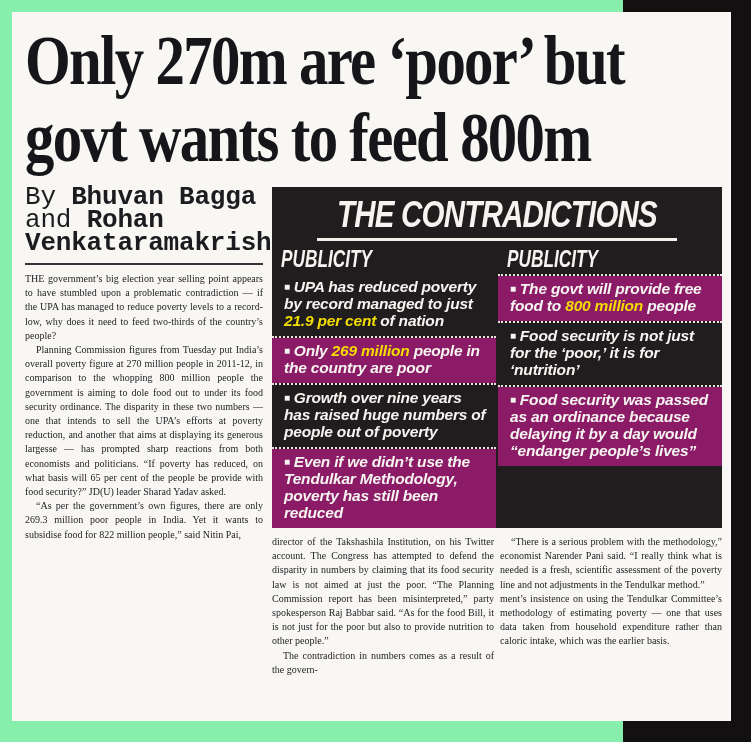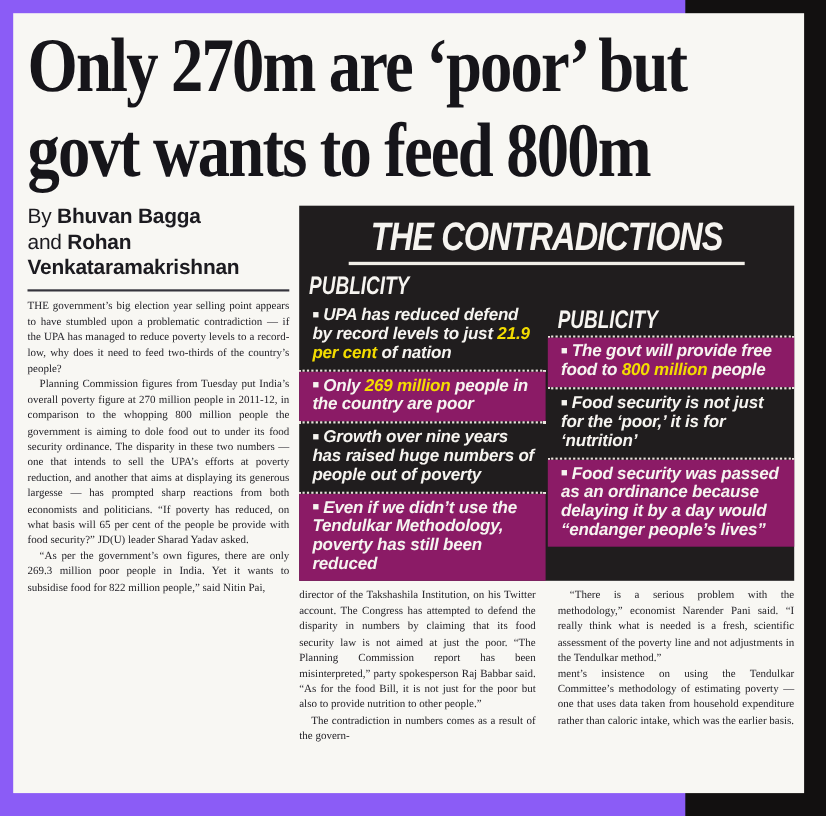--- a/index.html
+++ b/index.html
@@ -1,18 +1,18 @@
 <!DOCTYPE html>
 <html><head>
 <meta charset="utf-8">
 <style>
   html,body{margin:0;padding:0;background:#121010;}
   .frame{
     width:623px;height:742px;box-sizing:border-box;
-    background:#8b5cf6;
+    background:#86efac;
     padding:12px 20px 4px 12px;
     position:relative;
     font-family:"Liberation Sans",sans-serif;
   }
   .page{
     width:719px;height:709px;box-sizing:border-box;
     background:#f8f7f3;
     overflow:hidden;
     padding:8px 9px 0 13px;
   }
@@ -28,22 +28,22 @@
     transform:scaleX(0.84);
     transform-origin:0 0;
     white-space:nowrap;
   }
   
   .content{display:flex;gap:9px;}
   .col-left{width:238px;flex:none;}
   .right-area{flex:1;min-width:0;}
   
   .byline{
-    font-size:19px;line-height:23px;color:#1c1b20;
-    letter-spacing:-0.2px;margin-top:2px;
+    font-size:26px;line-height:23px;color:#1c1b20;
+    letter-spacing:-0.2px;margin-top:2px;font-family:Liberation Mono, monospace;
   }
   .b-bold{font-weight:700;}
   .byline-rule{border:none;border-top:2px solid #35343c;margin:8px 0 7px 0;}
   
   .para{
     font-family:"Liberation Serif",serif;
     font-size:10px;line-height:14.2px;
     text-align:justify;color:#232228;margin:0;
   }
   .para.indent{text-indent:11px;}
@@ -54,41 +54,41 @@
     padding-top:8px;
     font-style:italic;
   }
   .c-title{
     font-weight:700;font-size:36px;line-height:40px;
     text-align:center;letter-spacing:-1px;
     transform:scaleX(0.82);transform-origin:50% 0;
     white-space:nowrap;
   }
   .c-title-rule{width:80%;margin:3px auto 1px auto;border:none;border-top:3px solid #f2efe9;}
-  .c-cols{display:flex;align-items:center;}
+  .c-cols{display:flex;align-items:flex-start;}
   .c-col{flex:1;min-width:0;display:flex;flex-direction:column;}
   .c-divider{width:2px;background:#f2efe9;flex:none;}
   .c-header{
     font-weight:700;font-size:23px;line-height:27px;
     padding:4px 0 1px 12px;
     transform:scaleX(0.75);transform-origin:0 50%;
     white-space:nowrap;
   }
   .c-item{
     font-weight:700;font-size:15.5px;line-height:17px;
     letter-spacing:-0.2px;
     padding:4px 10px 7px 12px;
   }
   .c-item.band{background:#8b1b66;}
   .c-item.grow{flex:1;}
   .hl{color:#f3dc00;}
   .bullet{font-size:10px;vertical-align:2px;margin-right:4px;}
   .dotted{height:0;border:none;border-top:2px dotted #e9e5dd;margin:0;}
   
-  .two-cols{display:flex;gap:20px;margin-top:7px;}
+  .two-cols{display:flex;gap:6px;margin-top:7px;}
   .col-mid,.col-right{flex:1;min-width:0;}
 </style>
 </head>
 <body>
 
 <div class="frame">
   <div class="page">
 
     <h1 class="headline">
       <div>Only 270m are ‘poor’ but</div>
@@ -112,21 +112,21 @@
       <div class="right-area">
 
         <div class="c-box">
           <div class="c-title">THE CONTRADICTIONS</div>
           <hr class="c-title-rule">
           <div class="c-cols">
 
             <div class="c-col">
               <div class="c-header">PUBLICITY</div>
               <div class="c-item">
-                <span class="bullet">■</span><span>UPA has reduced defend by record levels to just </span><span class="hl">21.9 per cent</span><span> of nation</span>
+                <span class="bullet">■</span><span>UPA has reduced poverty by record managed to just </span><span class="hl">21.9 per cent</span><span> of nation</span>
               </div>
               <div class="dotted"></div>
               <div class="c-item band">
                 <span class="bullet">■</span><span>Only </span><span class="hl">269 million</span><span> people in the country are poor</span>
               </div>
               <div class="dotted"></div>
               <div class="c-item">
                 <span class="bullet">■</span><span>Growth over nine years has raised huge numbers of people out of poverty</span>
               </div>
               <div class="dotted"></div>

